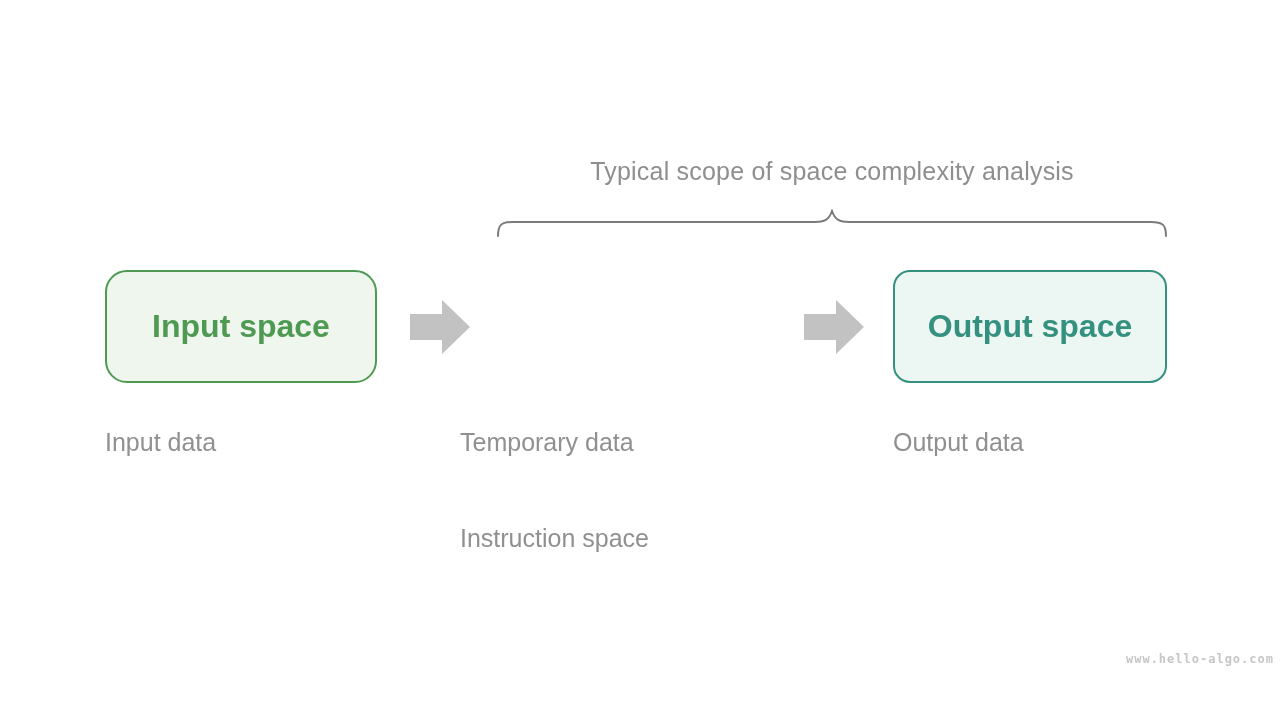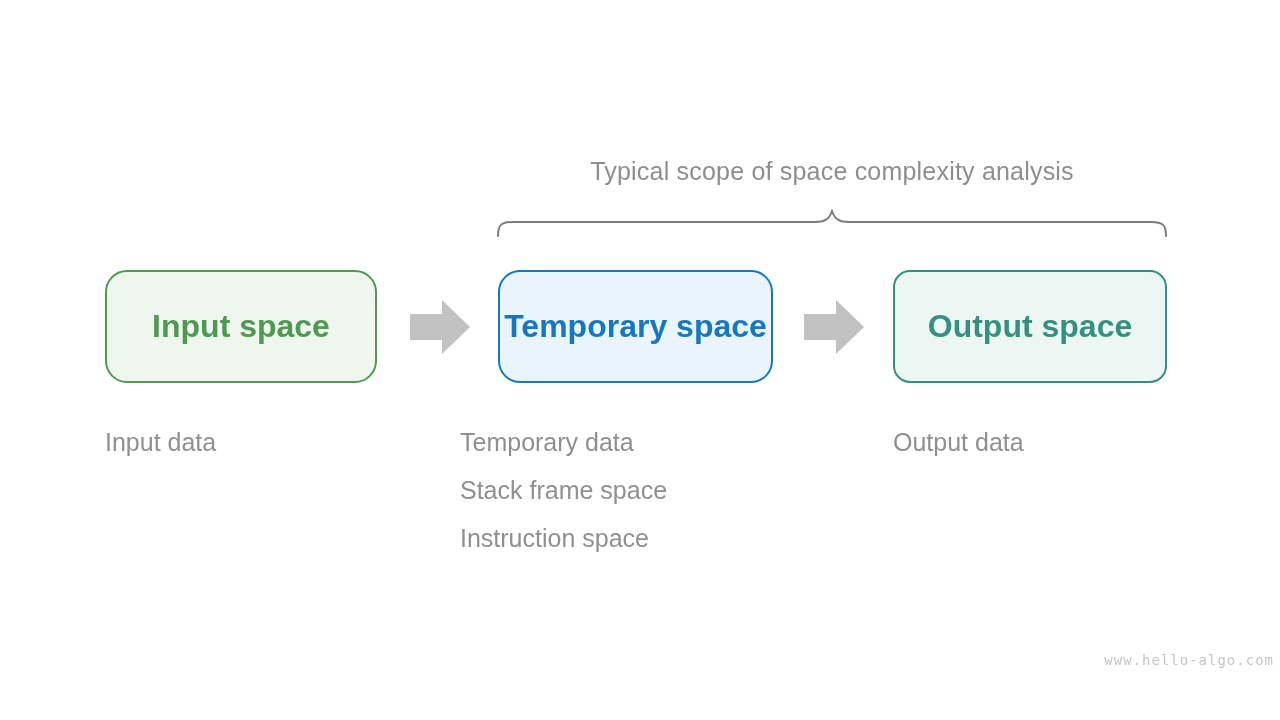--- a/index.html
+++ b/index.html
@@ -27,22 +27,23 @@
   .arrow-1 { left: 410px; }
   .arrow-2 { left: 804px; }
   .note { position: absolute; font-size: 25px; text-align: left; line-height: 30px; }
   .note-input    { left: 105px; width: 272px; top: 427px; }
   .note-temp-0   { left: 460px; width: 351px; top: 427px; }
   .note-temp-1   { left: 460px; width: 351px; top: 475px; }
   .note-temp-2   { left: 460px; width: 351px; top: 523px; }
   .note-output   { left: 893px; width: 274px; top: 427px; }
   .watermark {
     position: absolute; right: 42px; top: 652px;
-    font-family: "DejaVu Sans Mono", monospace; font-size: 14px;
+    font-family: "DejaVu Sans Mono", monospace; font-size: 12px;
     letter-spacing: 1px;
+    font-weight: bold;
   }
 </style>
 </head>
 <body>
 
 <div class="canvas">
 
   <div class="title" style="color: rgb(142, 142, 142);">Typical scope of space complexity analysis</div>
 
   <svg class="brace" width="670" height="28" viewBox="0 0 670 28" aria-hidden="true">
@@ -50,37 +51,33 @@
   </svg>
 
   <div class="box box-input" style="border-color: rgb(78, 154, 82); background: rgb(238, 246, 238); color: rgb(78, 154, 82);">
     <span>Input space</span>
   </div>
 
   <svg class="arrow arrow-1" viewBox="0 0 60 54" aria-hidden="true">
     <polygon points="0,14 32,14 32,0 60,27 32,54 32,40 0,40" fill="#c2c2c2"></polygon>
   </svg>
 
-  <div class="box box-temp" style="border-color: rgb(23, 120, 194); background: rgb(233, 244, 253); color: rgb(23, 120, 194);">
-    <span>Temporary space</span>
-  </div>
 
   <svg class="arrow arrow-2" viewBox="0 0 60 54" aria-hidden="true">
     <polygon points="0,14 32,14 32,0 60,27 32,54 32,40 0,40" fill="#c2c2c2"></polygon>
   </svg>
 
   <div class="box box-output" style="border-color: rgb(53, 145, 127); background: rgb(236, 246, 243); color: rgb(53, 145, 127);">
     <span>Output space</span>
   </div>
 
   <div class="note note-input" style="color: rgb(144, 144, 144);">Input data</div>
 
   <div class="note note-temp-0" style="color: rgb(144, 144, 144);">Temporary data</div>
 
-  <div class="note note-temp-1" style="color: rgb(144, 144, 144);">Stack frame space</div>
 
   <div class="note note-temp-2" style="color: rgb(144, 144, 144);">Instruction space</div>
 
   <div class="note note-output" style="color: rgb(144, 144, 144);">Output data</div>
 
   <div class="watermark" style="color: rgb(198, 198, 198);">www.hello-algo.com</div>
 
 </div>
 
 </body></html>

